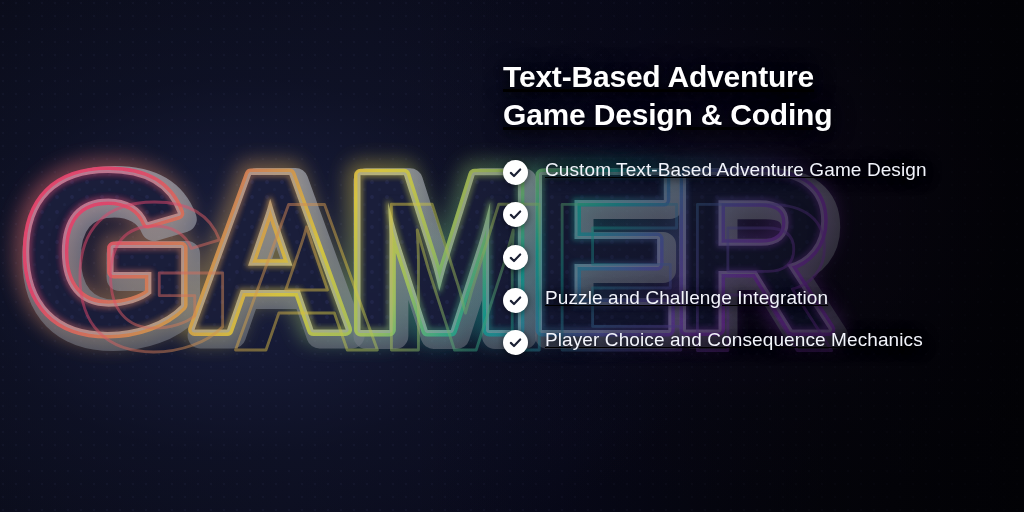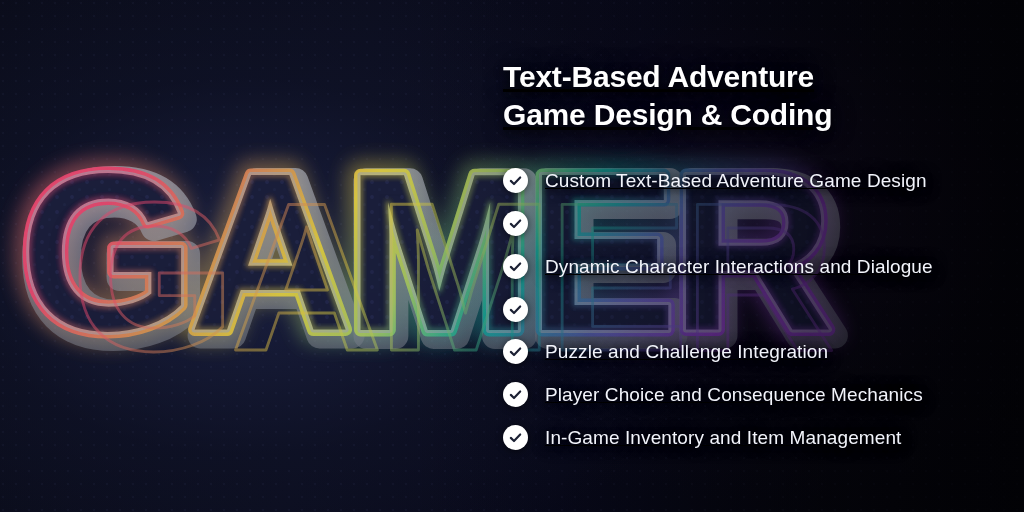--- a/index.html
+++ b/index.html
@@ -59,21 +59,21 @@
     white-space:pre-line;
     text-shadow:0 2px 10px rgba(0,0,0,0.85), 0 0 22px rgba(8,10,24,0.9);
   }
 
   #feature-list {
     list-style:none;
     margin-top:26px;
   }
   .feature-row {
     display:flex;
-    align-items:center;
+    align-items:flex-start;
     height:42.7px;
   }
   .check {
     flex:0 0 auto;
     width:25px; height:25px;
     border-radius:50%;
     background:#ffffff;
     display:flex;
     align-items:center;
     justify-content:center;
@@ -173,28 +173,20 @@
       </li>
 
       <li class="feature-row">
         <span class="check">
           <svg width="15" height="15" viewBox="0 0 24 24" aria-hidden="true">
             <path d="M4.5 12.6 L9.6 17.6 L19.5 7.2" fill="none" stroke="#1b2033" stroke-width="3.4" stroke-linecap="round" stroke-linejoin="round"></path>
           </svg>
         </span>
       </li>
 
-      <li class="feature-row">
-        <span class="check">
-          <svg width="15" height="15" viewBox="0 0 24 24" aria-hidden="true">
-            <path d="M4.5 12.6 L9.6 17.6 L19.5 7.2" fill="none" stroke="#1b2033" stroke-width="3.4" stroke-linecap="round" stroke-linejoin="round"></path>
-          </svg>
-        </span>
-        <span class="feature-label">Dynamic Character Interactions and Dialogue</span>
-      </li>
 
       <li class="feature-row">
         <span class="check">
           <svg width="15" height="15" viewBox="0 0 24 24" aria-hidden="true">
             <path d="M4.5 12.6 L9.6 17.6 L19.5 7.2" fill="none" stroke="#1b2033" stroke-width="3.4" stroke-linecap="round" stroke-linejoin="round"></path>
           </svg>
         </span>
       </li>
 
       <li class="feature-row">
@@ -208,24 +200,16 @@
 
       <li class="feature-row">
         <span class="check">
           <svg width="15" height="15" viewBox="0 0 24 24" aria-hidden="true">
             <path d="M4.5 12.6 L9.6 17.6 L19.5 7.2" fill="none" stroke="#1b2033" stroke-width="3.4" stroke-linecap="round" stroke-linejoin="round"></path>
           </svg>
         </span>
         <span class="feature-label">Player Choice and Consequence Mechanics</span>
       </li>
 
-      <li class="feature-row">
-        <span class="check">
-          <svg width="15" height="15" viewBox="0 0 24 24" aria-hidden="true">
-            <path d="M4.5 12.6 L9.6 17.6 L19.5 7.2" fill="none" stroke="#1b2033" stroke-width="3.4" stroke-linecap="round" stroke-linejoin="round"></path>
-          </svg>
-        </span>
-        <span class="feature-label">In-Game Inventory and Item Management</span>
-      </li>
 
     </ul>
   </div>
 </div>
 
 </body></html>

